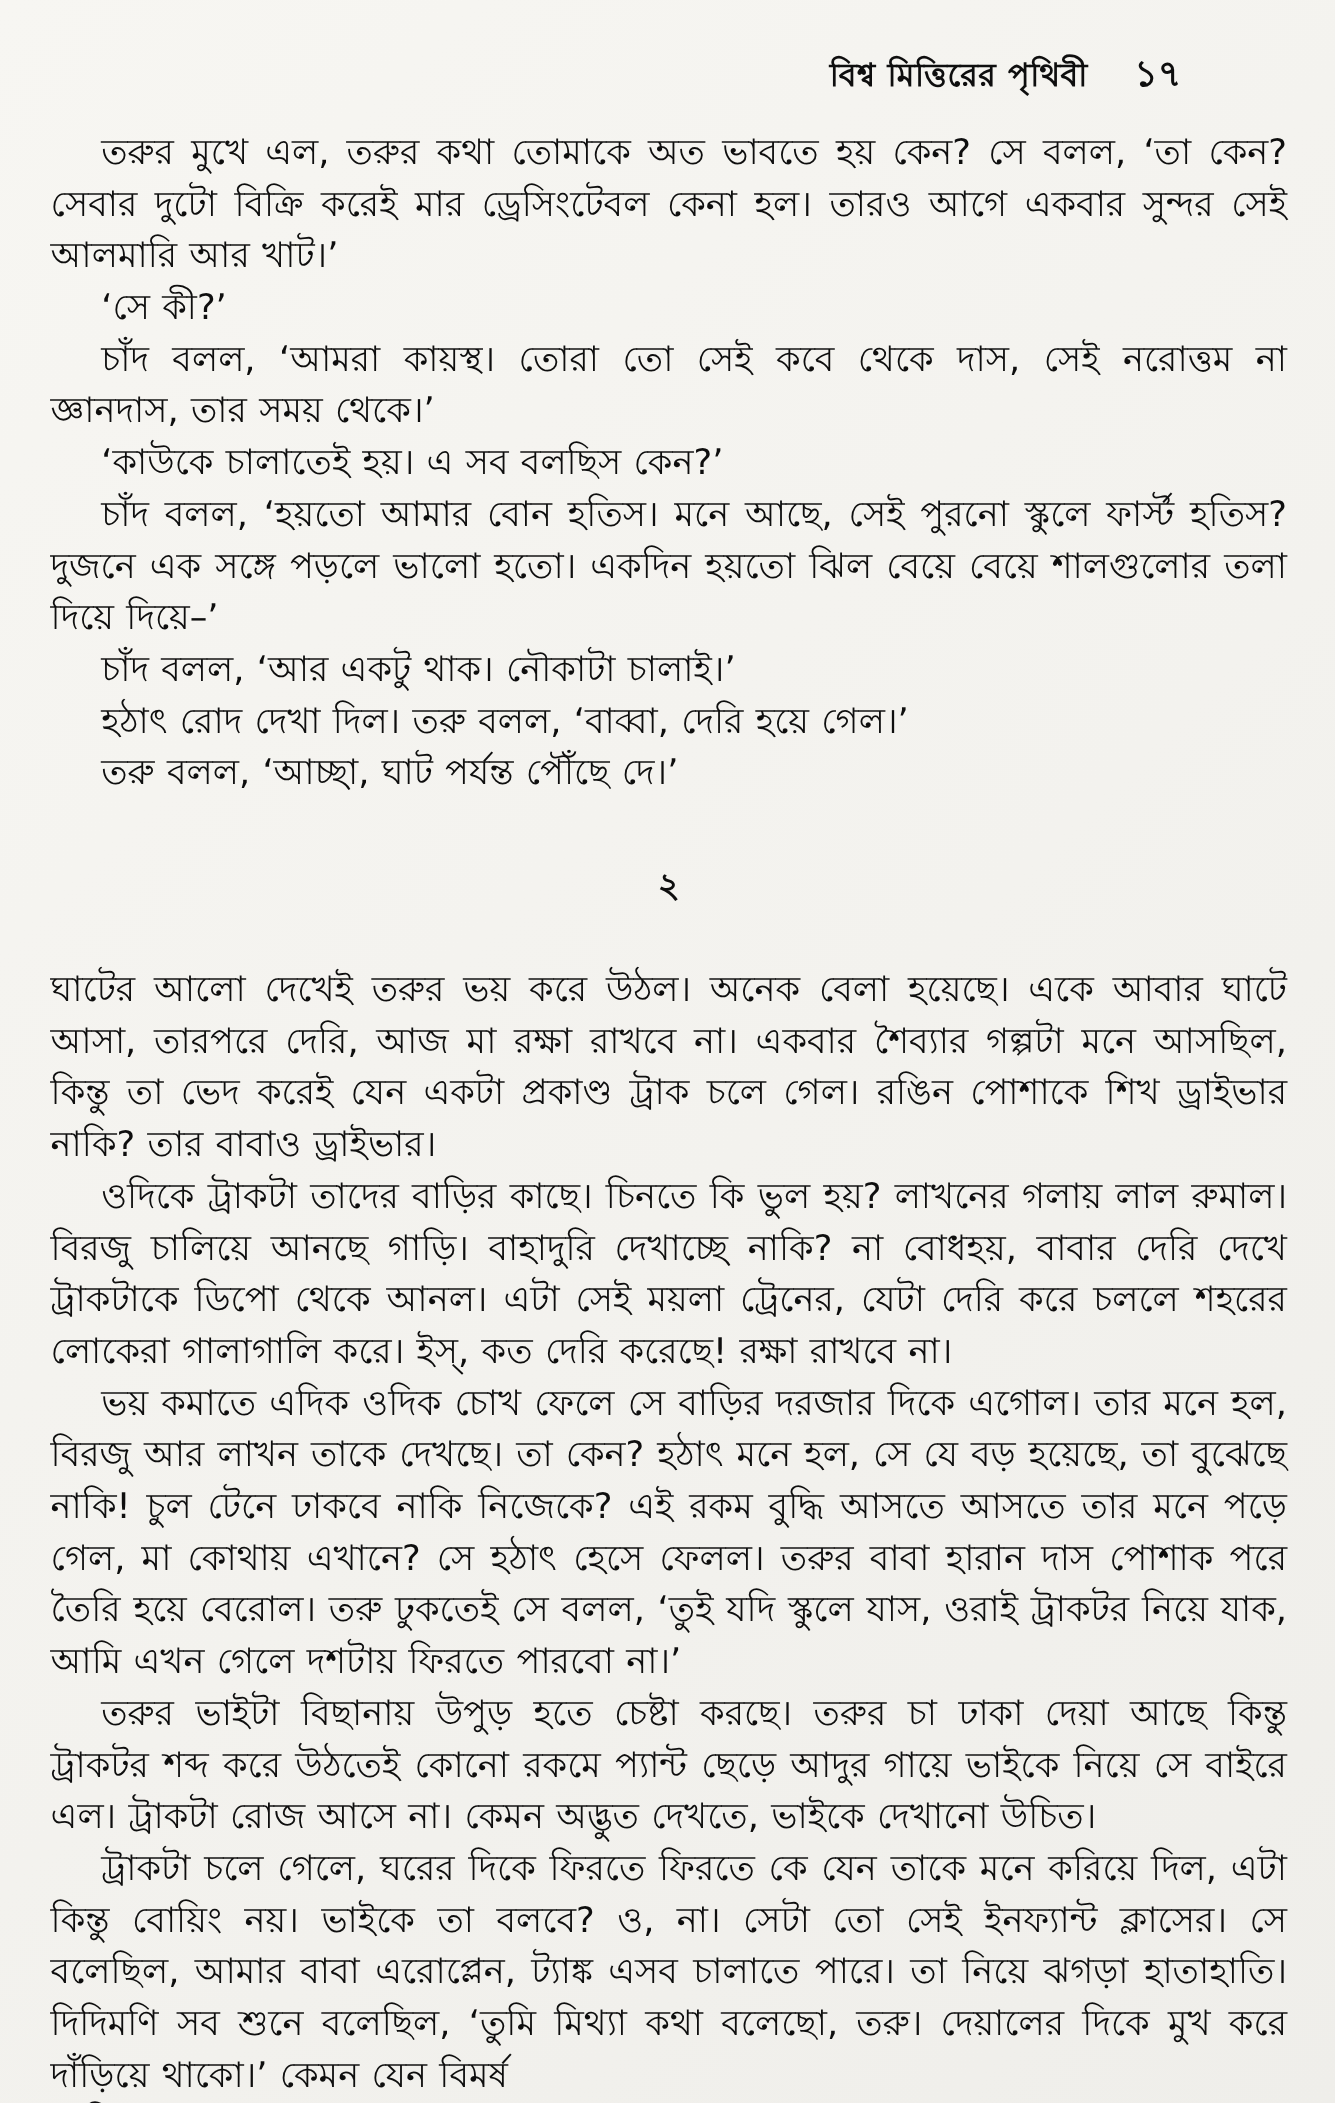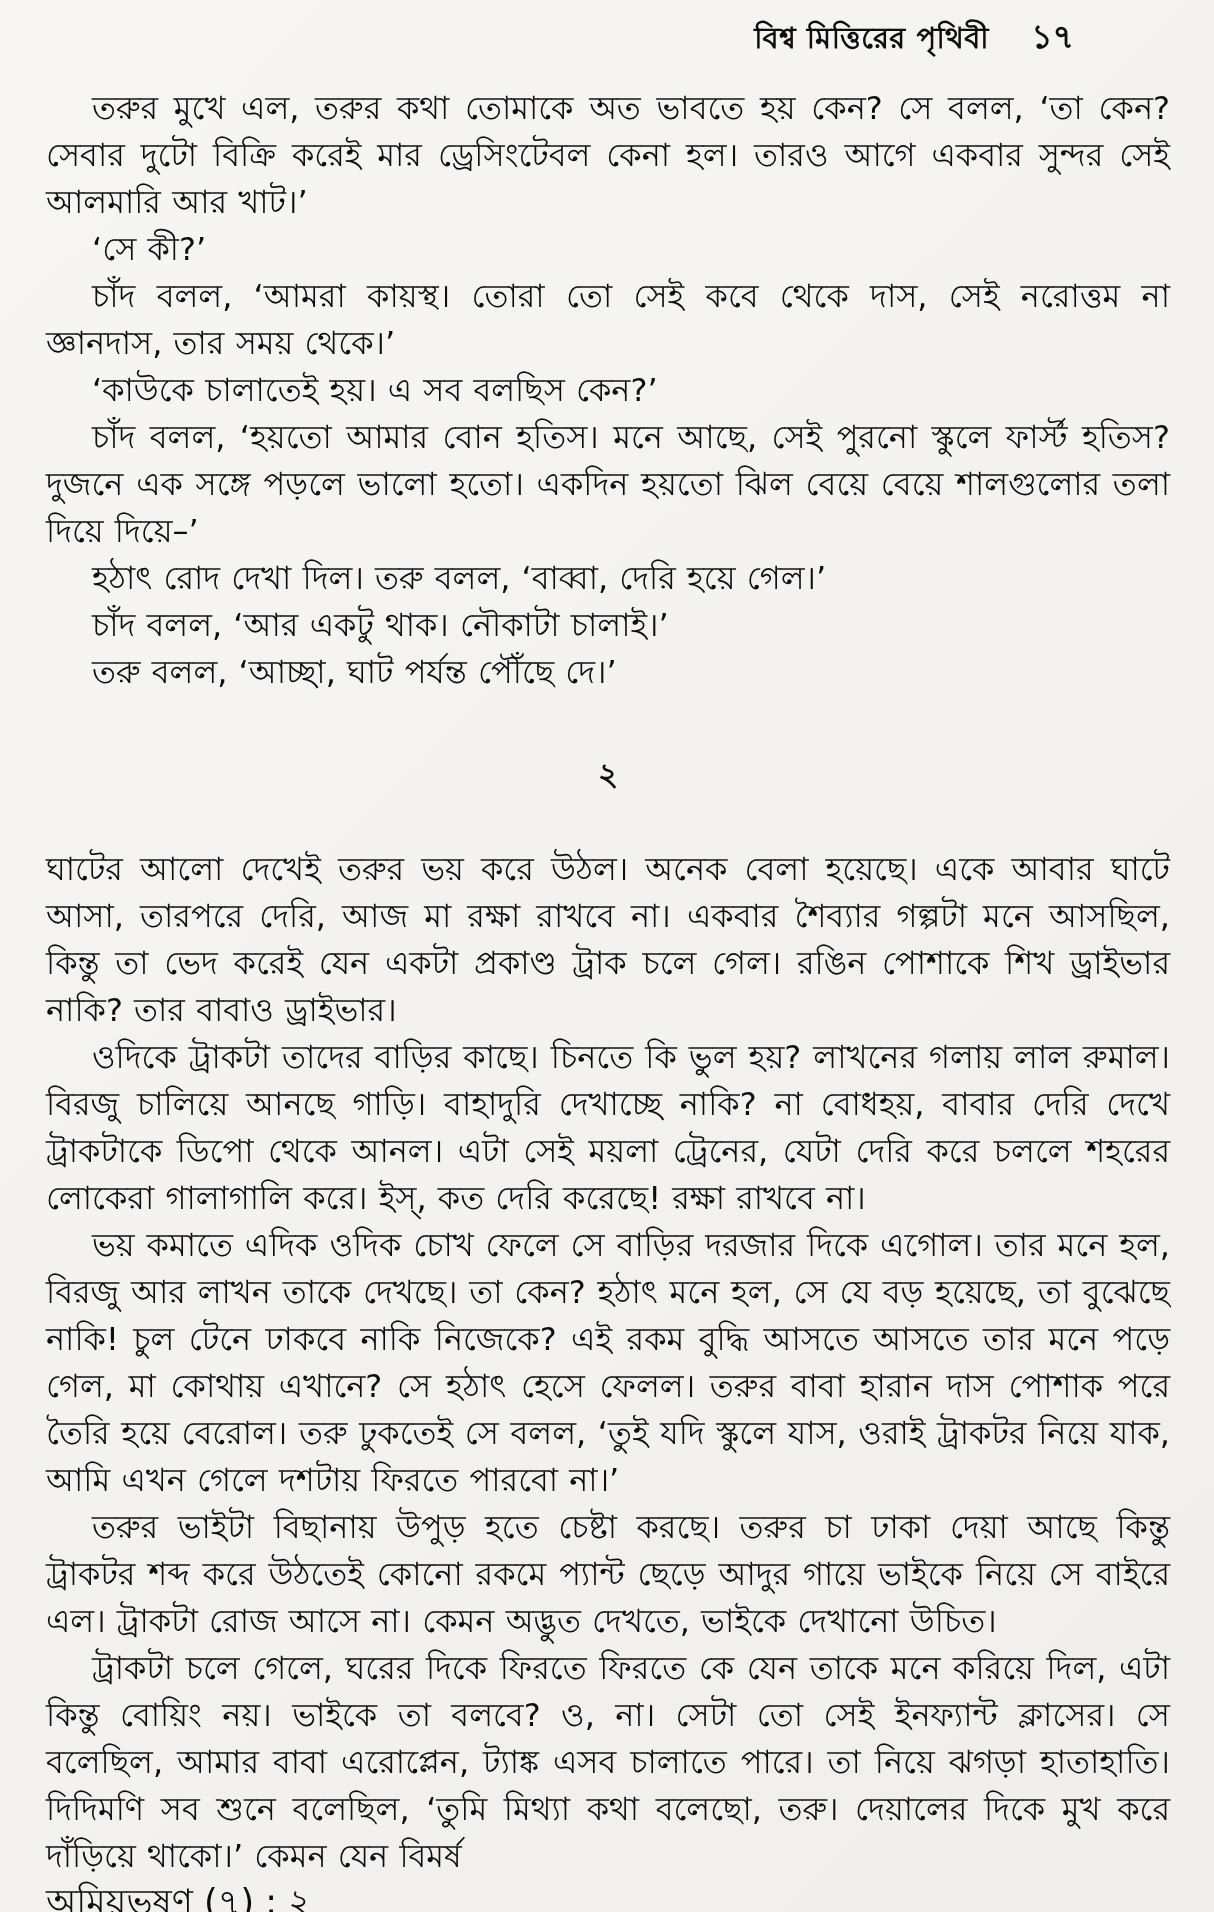--- a/index.html
+++ b/index.html
@@ -7,21 +7,21 @@
     padding: 0;
     background: #d8d8d4;
   }
   .page {
     position: relative;
     width: 1214px;
     height: 1912px;
     margin: 0 auto;
     background: linear-gradient(135deg, #f7f6f2 0%, #f3f2ee 55%, #efeeea 100%);
     box-sizing: border-box;
-    padding: 16px 44px 26px 46px;
+    padding: 46px 44px 26px 46px;
     font-family: "DejaVu Sans", "Liberation Serif", sans-serif;
     color: #0e0e0e;
     display: flex;
     flex-direction: column;
     overflow: hidden;
   }
   .running-header {
     text-align: right;
     font-size: 29px;
     line-height: 1.3;
@@ -71,22 +71,22 @@
     <span class="book-title">বিশ্ব মিত্তিরের পৃথিবী</span><span class="page-number">১৭</span>
   </div>
 
   <div class="body-text">
 
     <p>তরুর মুখে এল, তরুর কথা তোমাকে অত ভাবতে হয় কেন? সে বলল, ‘তা কেন? সেবার দুটো বিক্রি করেই মার ড্রেসিংটেবল কেনা হল। তারও আগে একবার সুন্দর সেই আলমারি আর খাট।’</p>
     <p>‘সে কী?’</p>
     <p>চাঁদ বলল, ‘আমরা কায়স্থ। তোরা তো সেই কবে থেকে দাস, সেই নরোত্তম না জ্ঞানদাস, তার সময় থেকে।’</p>
     <p>‘কাউকে চালাতেই হয়। এ সব বলছিস কেন?’</p>
     <p>চাঁদ বলল, ‘হয়তো আমার বোন হতিস। মনে আছে, সেই পুরনো স্কুলে ফার্স্ট হতিস? দুজনে এক সঙ্গে পড়লে ভালো হতো। একদিন হয়তো ঝিল বেয়ে বেয়ে শালগুলোর তলা দিয়ে দিয়ে–’</p>
+    <p>চাঁদ বলল, ‘আর একটু থাক। নৌকাটা চালাই।’</p>
     <p>হঠাৎ রোদ দেখা দিল। তরু বলল, ‘বাব্বা, দেরি হয়ে গেল।’</p>
-    <p>চাঁদ বলল, ‘আর একটু থাক। নৌকাটা চালাই।’</p>
     <p>তরু বলল, ‘আচ্ছা, ঘাট পর্যন্ত পৌঁছে দে।’</p>
 
     <div class="section-number">২</div>
 
     <p class="noindent">ঘাটের আলো দেখেই তরুর ভয় করে উঠল। অনেক বেলা হয়েছে। একে আবার ঘাটে আসা, তারপরে দেরি, আজ মা রক্ষা রাখবে না। একবার শৈব্যার গল্পটা মনে আসছিল, কিন্তু তা ভেদ করেই যেন একটা প্রকাণ্ড ট্রাক চলে গেল। রঙিন পোশাকে শিখ ড্রাইভার নাকি? তার বাবাও ড্রাইভার।</p>
     <p>ওদিকে ট্রাকটা তাদের বাড়ির কাছে। চিনতে কি ভুল হয়? লাখনের গলায় লাল রুমাল। বিরজু চালিয়ে আনছে গাড়ি। বাহাদুরি দেখাচ্ছে নাকি? না বোধহয়, বাবার দেরি দেখে ট্রাকটাকে ডিপো থেকে আনল। এটা সেই ময়লা ট্রেনের, যেটা দেরি করে চললে শহরের লোকেরা গালাগালি করে। ইস্, কত দেরি করেছে! রক্ষা রাখবে না।</p>
     <p>ভয় কমাতে এদিক ওদিক চোখ ফেলে সে বাড়ির দরজার দিকে এগোল। তার মনে হল, বিরজু আর লাখন তাকে দেখছে। তা কেন? হঠাৎ মনে হল, সে যে বড় হয়েছে, তা বুঝেছে নাকি! চুল টেনে ঢাকবে নাকি নিজেকে? এই রকম বুদ্ধি আসতে আসতে তার মনে পড়ে গেল, মা কোথায় এখানে? সে হঠাৎ হেসে ফেলল। তরুর বাবা হারান দাস পোশাক পরে তৈরি হয়ে বেরোল। তরু ঢুকতেই সে বলল, ‘তুই যদি স্কুলে যাস, ওরাই ট্রাকটর নিয়ে যাক, আমি এখন গেলে দশটায় ফিরতে পারবো না।’</p>
     <p>তরুর ভাইটা বিছানায় উপুড় হতে চেষ্টা করছে। তরুর চা ঢাকা দেয়া আছে কিন্তু ট্রাকটর শব্দ করে উঠতেই কোনো রকমে প্যান্ট ছেড়ে আদুর গায়ে ভাইকে নিয়ে সে বাইরে এল। ট্রাকটা রোজ আসে না। কেমন অদ্ভুত দেখতে, ভাইকে দেখানো উচিত।</p>
     <p>ট্রাকটা চলে গেলে, ঘরের দিকে ফিরতে ফিরতে কে যেন তাকে মনে করিয়ে দিল, এটা কিন্তু বোয়িং নয়। ভাইকে তা বলবে? ও, না। সেটা তো সেই ইনফ্যান্ট ক্লাসের। সে বলেছিল, আমার বাবা এরোপ্লেন, ট্যাঙ্ক এসব চালাতে পারে। তা নিয়ে ঝগড়া হাতাহাতি। দিদিমণি সব শুনে বলেছিল, ‘তুমি মিথ্যা কথা বলেছো, তরু। দেয়ালের দিকে মুখ করে দাঁড়িয়ে থাকো।’ কেমন যেন বিমর্ষ</p>
 

